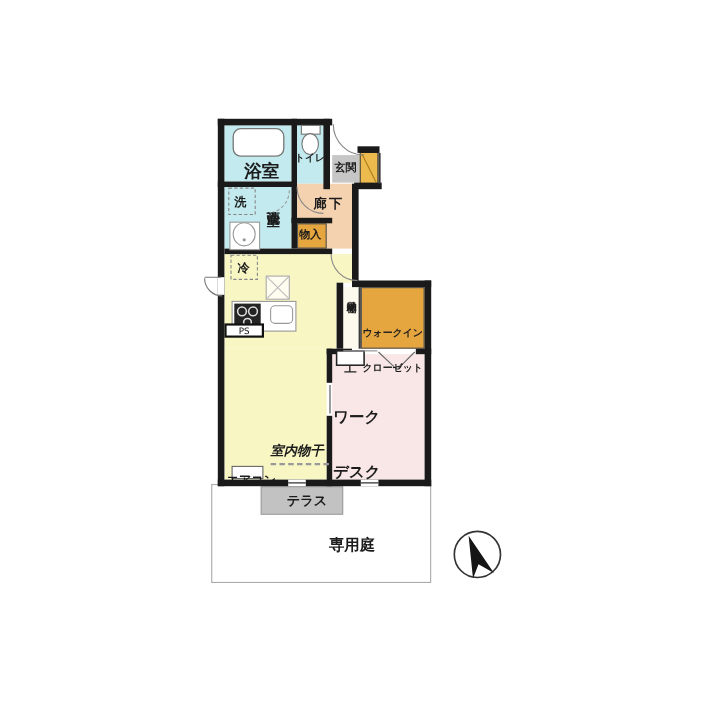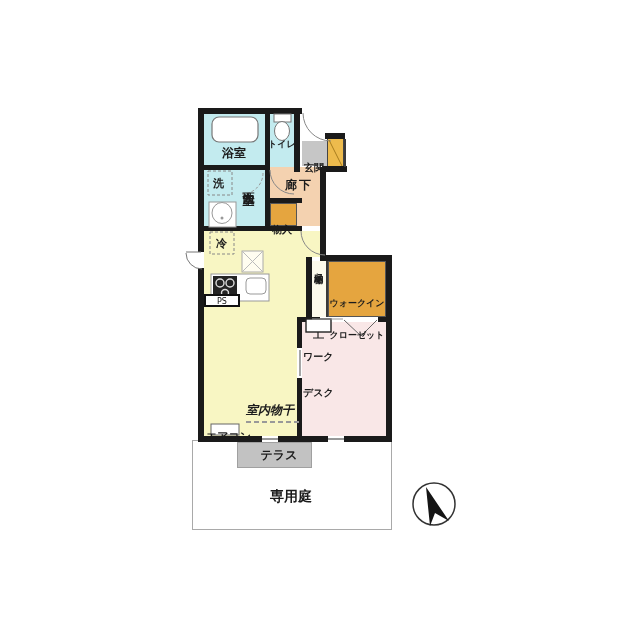--- a/index.html
+++ b/index.html
@@ -109,35 +109,35 @@
     <polyline points="344,320 361,336 377,320" fill="none" stroke="#666"></polyline>
 
     <path d="M262,439 H278 M328,439 H344" stroke="#333"></path>
 
     <g>
       <circle cx="434" cy="504" r="21" fill="#fff" stroke="#333" stroke-width="1.5"></circle>
       <polygon points="426,487 449,521 435,513 430,526" fill="#151515"></polygon>
     </g>
   </svg>
 
-  <div class="lbl" style="left:222px;top:146px;font-size:12px;">浴室</div>
+  <div class="lbl" style="left:222px;top:146px;font-size:16px;">浴室</div>
   <div class="lbl" style="left:268px;top:139px;font-size:9px;">トイレ</div>
-  <div class="lbl" style="left:304px;top:162px;font-size:10px;">玄関</div>
+  <div class="lbl" style="left:304px;top:147px;font-size:10px;">玄関</div>
   <div class="lbl" style="left:285px;top:178px;font-size:12px;letter-spacing:2px;">廊下</div>
   <div class="lbl" style="left:213px;top:177px;font-size:11px;">洗</div>
   <div class="lbl vert" style="left:241px;top:182px;font-size:12px;">洗面室</div>
-  <div class="lbl" style="left:272px;top:208px;font-size:10px;margin-top:16px;">物入</div>
+  <div class="lbl" style="left:272px;top:208px;font-size:10px;">物入</div>
   <div class="lbl" style="left:216px;top:237px;font-size:11px;">冷</div>
   <div class="lbl vert" style="left:313px;top:266px;font-size:9px;">収納棚</div>
   <div class="lbl ctr" style="left:328px;top:276px;width:58px;font-size:9px;">
     <div>ウォークイン</div>
     <div>クローゼット</div>
   </div>
-  <div class="lbl" style="left:303px;top:327px;font-size:10px;">
+  <div class="lbl" style="left:303px;top:338px;font-size:14px;">
     <div>ワーク</div>
     <div>デスク</div>
   </div>
   <div class="lbl" style="left:246px;top:403px;font-size:12px;font-style:italic;">室内物干</div>
   <div class="lbl" style="left:206px;top:430px;font-size:11px;">エアコン</div>
   <div class="lbl ctr" style="left:237px;top:448px;width:84px;font-size:12px;">テラス</div>
-  <div class="lbl ctr" style="left:241px;top:488px;width:100px;font-size:14px;">専用庭</div>
+  <div class="lbl ctr" style="left:241px;top:488px;width:100px;font-size:14px;text-align:right;">専用庭</div>
 
 </div>
 
 </body></html>

